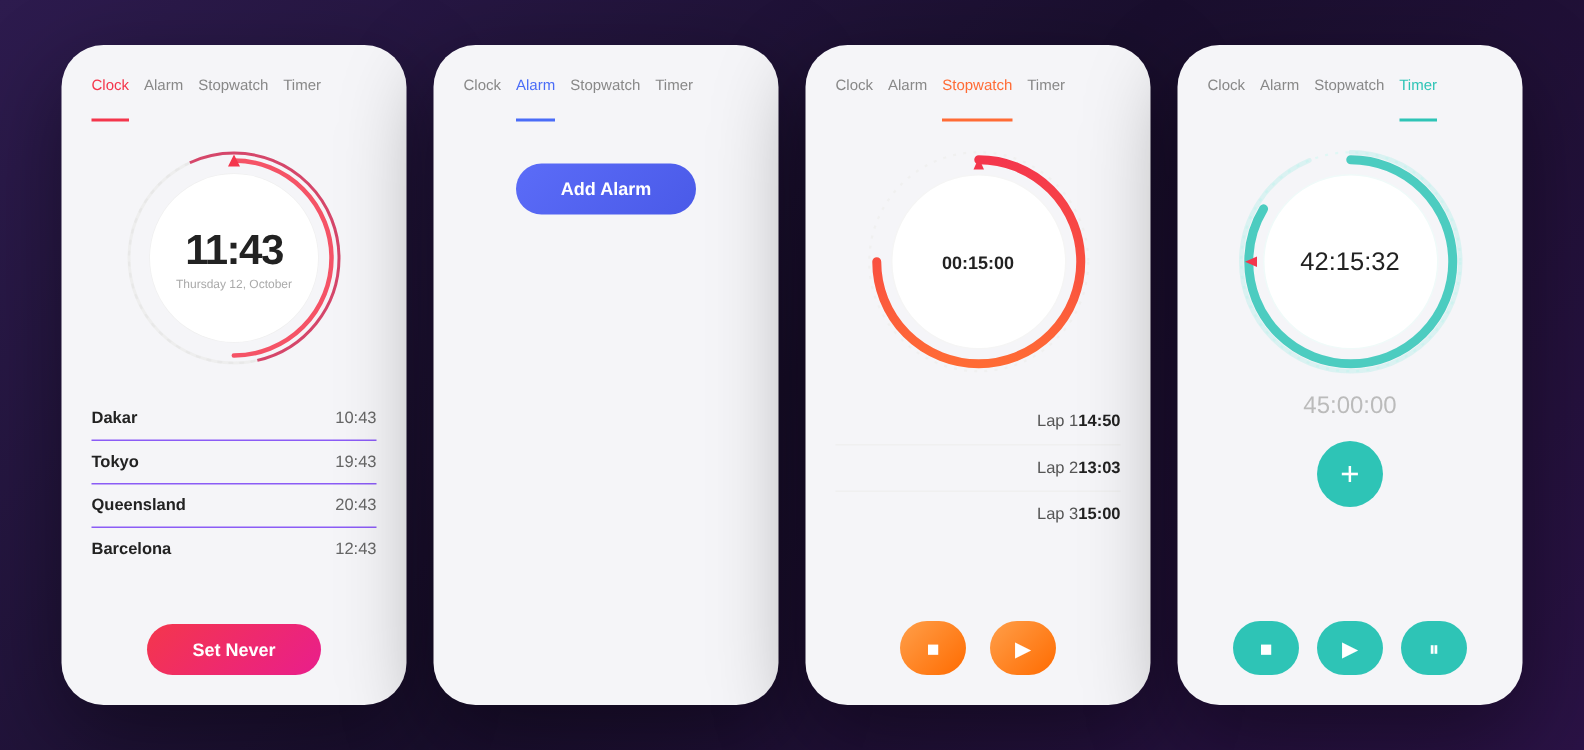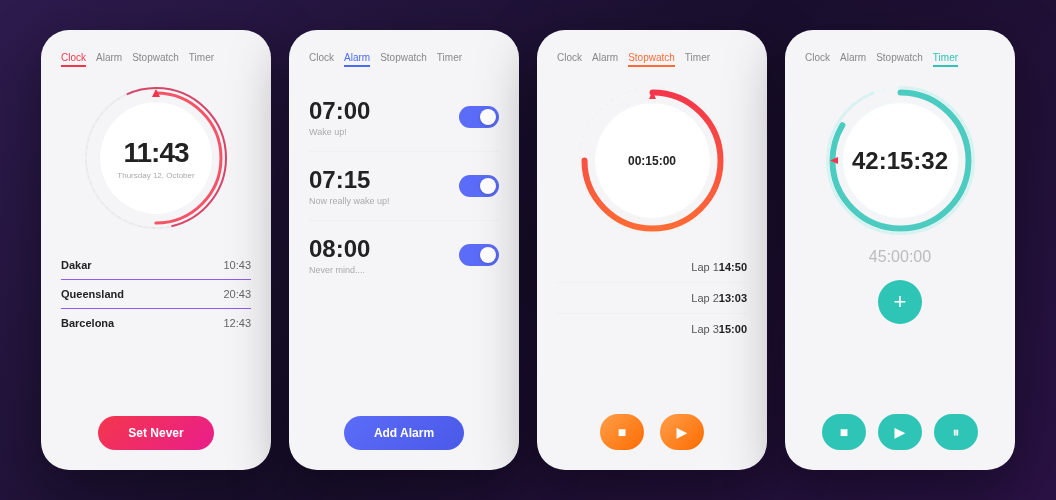--- a/index.html
+++ b/index.html
@@ -34,21 +34,21 @@
     .nav-tabs {
       display: flex;
       gap: 10px;
       margin-bottom: 16px;
       flex-shrink: 0;
     }
     .nav-tab {
       font-size: 10px;
       color: #888;
       cursor: pointer;
-      padding-bottom: 2px;
+      padding-bottom: 16px;
       font-weight: 500;
     }
     .nav-tab.active-color-red { color: #f4364c; border-bottom: 2px solid #f4364c; }
     .nav-tab.active-color-blue { color: #4a6cf7; border-bottom: 2px solid #4a6cf7; }
     .nav-tab.active-color-orange { color: #ff6b35; border-bottom: 2px solid #ff6b35; }
     .nav-tab.active-color-teal { color: #2ec4b6; border-bottom: 2px solid #2ec4b6; }
 
     
     .clock-face-container {
       display: flex;
@@ -217,22 +217,22 @@
     }
     .timer-circle {
       width: 155px;
       height: 155px;
       position: relative;
       display: flex;
       align-items: center;
       justify-content: center;
     }
     .timer-time {
-      font-size: 24px;
-      font-weight: 700;
+      font-size: 17px;
+      font-weight: 400;
       color: #222;
       z-index: 2;
     }
     .timer-target {
       text-align: center;
       font-size: 16px;
       color: #bbb;
       margin-bottom: 14px;
     }
     .timer-add-btn {
@@ -315,60 +315,41 @@
           <div class="clock-date">Thursday 12, October</div>
         </div>
       </div>
     </div>
     <div class="world-clocks">
       <div class="world-clock-row">
         <span class="wc-city">Dakar</span>
         <span class="wc-time">10:43</span>
       </div>
       <div class="world-clock-row">
+        <span class="wc-city">Tokyo</span>
+        <span class="wc-time">19:43</span>
+      </div>
+      <div class="world-clock-row">
         <span class="wc-city">Queensland</span>
         <span class="wc-time">20:43</span>
       </div>
       <div class="world-clock-row">
         <span class="wc-city">Barcelona</span>
         <span class="wc-time">12:43</span>
       </div>
     </div>
     <button class="set-clock-btn">Set Never</button>
   </div>
 
   <div class="phone">
     <div class="nav-tabs">
       <span class="nav-tab">Clock</span>
       <span class="nav-tab active-color-blue">Alarm</span>
       <span class="nav-tab">Stopwatch</span>
       <span class="nav-tab">Timer</span>
-    </div>
-    <div class="alarm-list">
-      <div class="alarm-item">
-        <div>
-          <div class="alarm-time">07:00</div>
-          <div class="alarm-label">Wake up!</div>
-        </div>
-        <div class="toggle-switch"></div>
-      </div>
-      <div class="alarm-item">
-        <div>
-          <div class="alarm-time">07:15</div>
-          <div class="alarm-label">Now really wake up!</div>
-        </div>
-        <div class="toggle-switch"></div>
-      </div>
-      <div class="alarm-item">
-        <div>
-          <div class="alarm-time">08:00</div>
-          <div class="alarm-label">Never mind....</div>
-        </div>
-        <div class="toggle-switch"></div>
-      </div>
     </div>
     <button class="add-alarm-btn">Add Alarm</button>
   </div>
 
   <div class="phone">
     <div class="nav-tabs">
       <span class="nav-tab">Clock</span>
       <span class="nav-tab">Alarm</span>
       <span class="nav-tab active-color-orange">Stopwatch</span>
       <span class="nav-tab">Timer</span>

